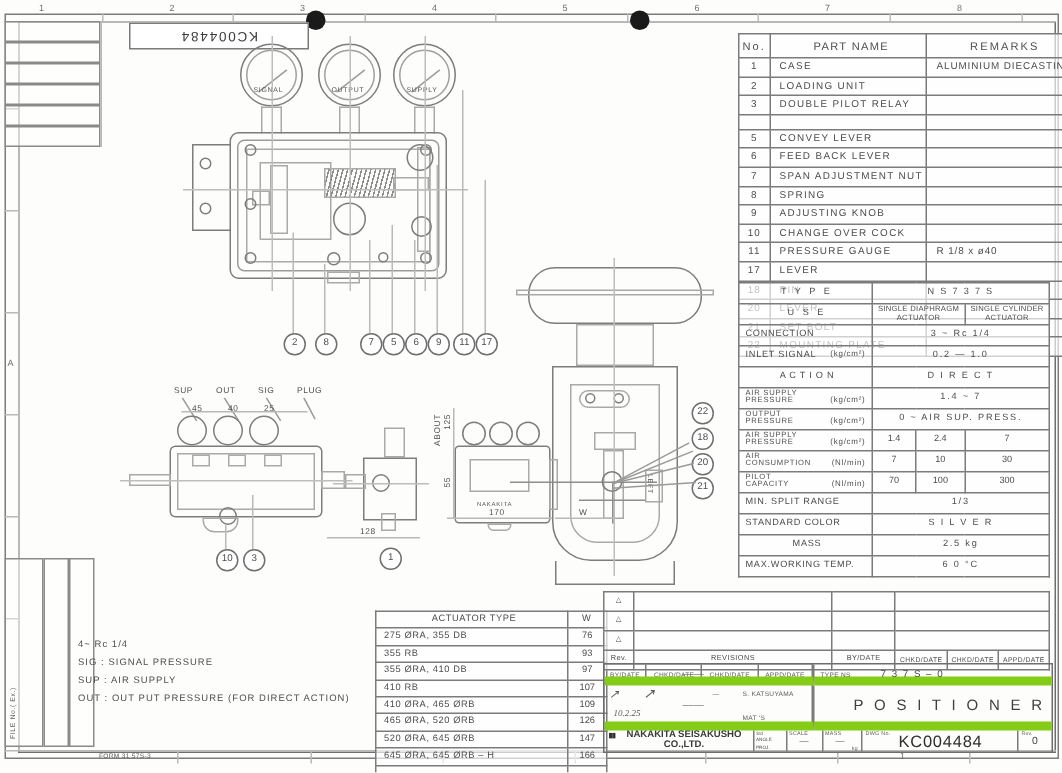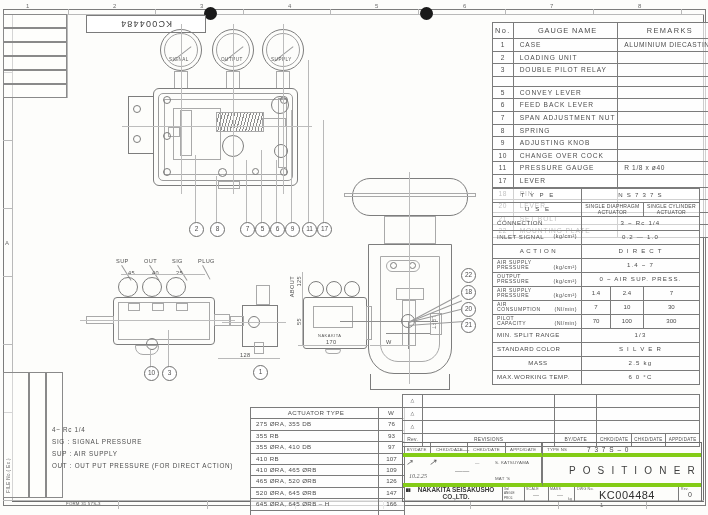--- a/index.html
+++ b/index.html
@@ -50,21 +50,21 @@
   #acttab td{height:10.4px;line-height:10.4px;}
   #acttab td.at{text-align:left;padding-left:5px;width:120px;letter-spacing:.4px;}
   #acttab thead td{letter-spacing:1px;}
 
   
   #revblk{left:402px;top:394px;width:298px;font-size:4.9px;}
   #revblk td{height:12px;line-height:12px;letter-spacing:.3px;}
 
   
   #titleblk{position:absolute;left:402px;top:442px;width:298px;height:58px;border:1px solid #6e6e6e;}
-  .tbcell{position:absolute;border-right:1px solid #7b7b7b;border-bottom:4px solid #84cc16;box-sizing:border-box;}
+  .tbcell{position:absolute;border-right:1px solid #7b7b7b;border-bottom:6px solid #84cc16;box-sizing:border-box;}
   .tiny{font-size:4.4px;color:#5d5d5d;letter-spacing:.2px;}
 
   
   .lmcell{position:absolute;border:1px solid #8a8a8a;box-sizing:border-box;background:rgba(255,255,255,.4);}
   .vtext{writing-mode:vertical-rl;transform:rotate(180deg);font-size:4.6px;color:#5d5d5d;letter-spacing:.4px;}
 
   
   #notes{position:absolute;left:52px;top:424px;font-size:6.3px;line-height:12px;letter-spacing:.7px;color:#4d4d4d;}
 
   
@@ -328,21 +328,21 @@
     <div class="lead" style="left:408px;top:322px;width:58px;transform:rotate(-28deg);"></div>
     <div class="lead" style="left:408px;top:322px;width:58px;transform:rotate(-22deg);"></div>
     <div class="lead" style="left:408px;top:322px;width:56px;transform:rotate(-14deg);"></div>
     <div class="lead" style="left:408px;top:325px;width:56px;transform:rotate(-4deg);"></div>
   </div>
 
   <table class="grid" id="partlist">
     <thead>
       <tr>
         <td class="no">No.</td>
-        <td class="pn" style="text-align:center">GAUGE NAME</td>
+        <td class="pn" style="text-align:center">PART NAME</td>
         <td class="rm" style="text-align:center">REMARKS</td>
       </tr>
     </thead>
     <tbody>
       <tr>
           <td class="no">1</td>
           <td class="pn">CASE</td>
           <td class="rm">ALUMINIUM DIECASTING</td>
         </tr>
       <tr>

